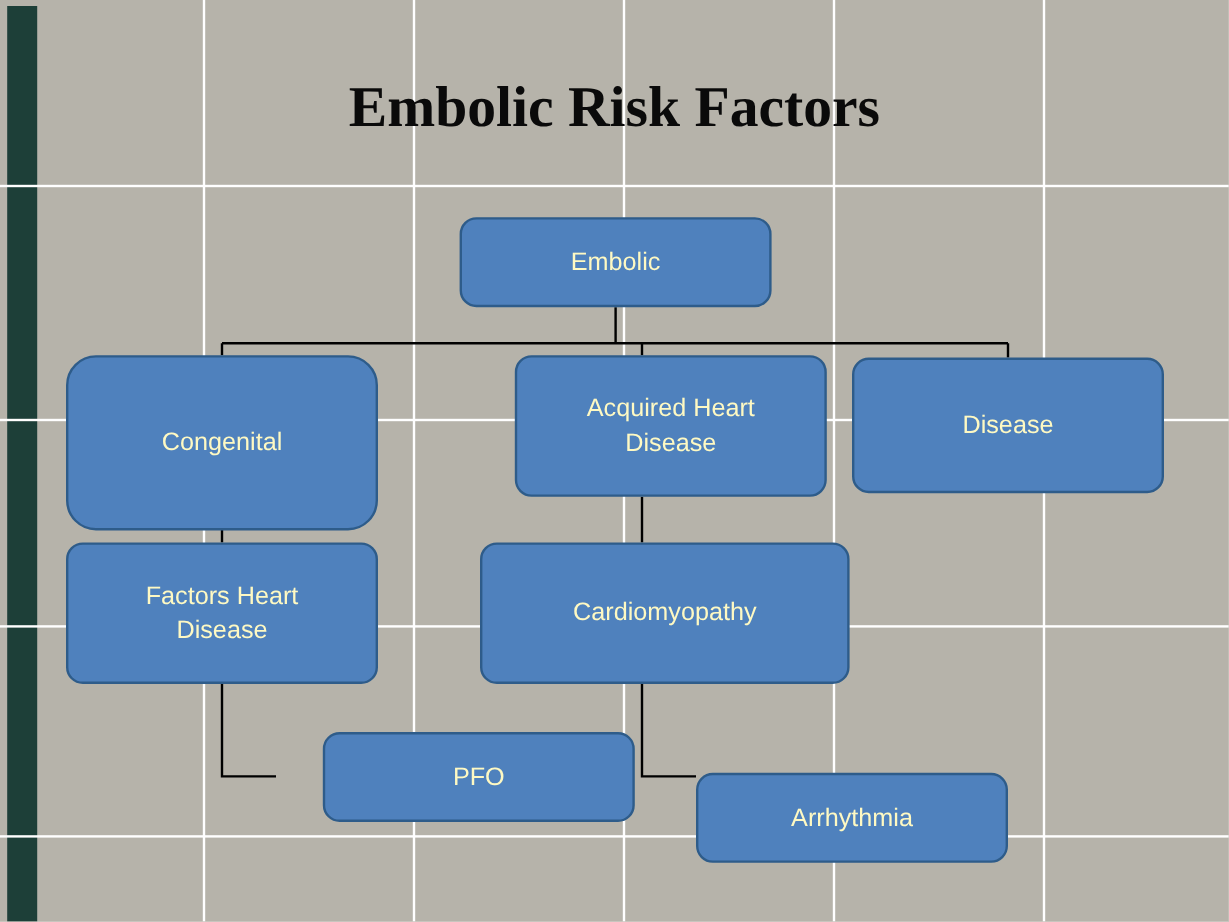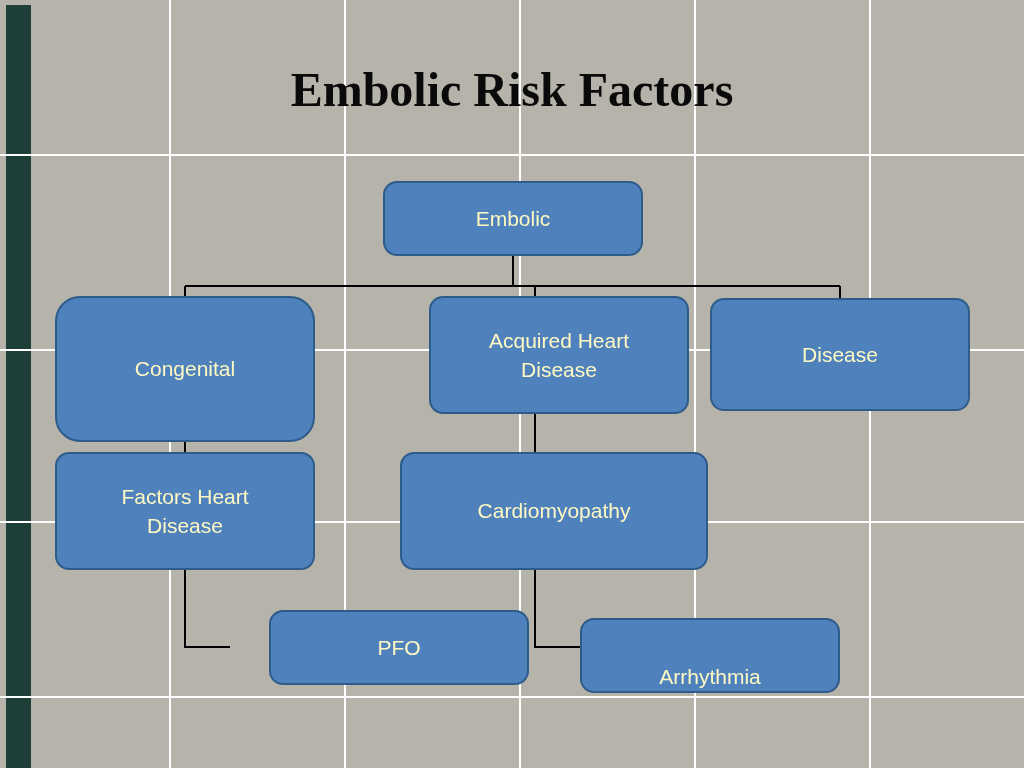--- a/index.html
+++ b/index.html
@@ -84,21 +84,21 @@
   }
   .node span { display: block; }
   .node span:empty { display: none; }
   .n-embolic      { left: 383px; top: 181px; width: 260px; height: 75px; }
   .n-congenital   { left: 55px;  top: 296px; width: 260px; height: 146px; border-radius: 25px; }
   .n-acquired     { left: 429px; top: 296px; width: 260px; height: 118px; }
   .n-trauma       { left: 710px; top: 298px; width: 260px; height: 113px; }
   .n-cyanotic     { left: 55px;  top: 452px; width: 260px; height: 118px; }
   .n-cardio       { left: 400px; top: 452px; width: 308px; height: 118px; }
   .n-pfo          { left: 230px; top: 610px; width: 260px; height: 75px; margin-left: 39px; }
-  .n-arrhythmia   { left: 580px; top: 618px; width: 260px; height: 75px; justify-content: flex-end; }
+  .n-arrhythmia   { left: 580px; top: 644px; width: 260px; height: 75px; }
 </style>
 </head>
 <body>
 
 <div class="slide">
 
   <div class="accent-bar"></div>
   <div class="gridline-v gv-1"></div>
   <div class="gridline-v gv-2"></div>
   <div class="gridline-v gv-3"></div>

